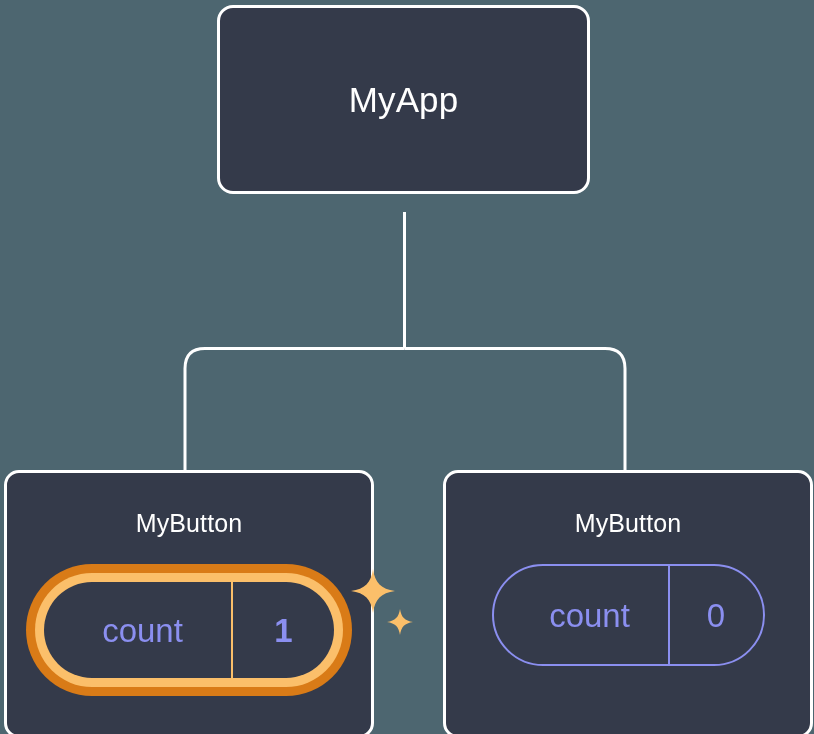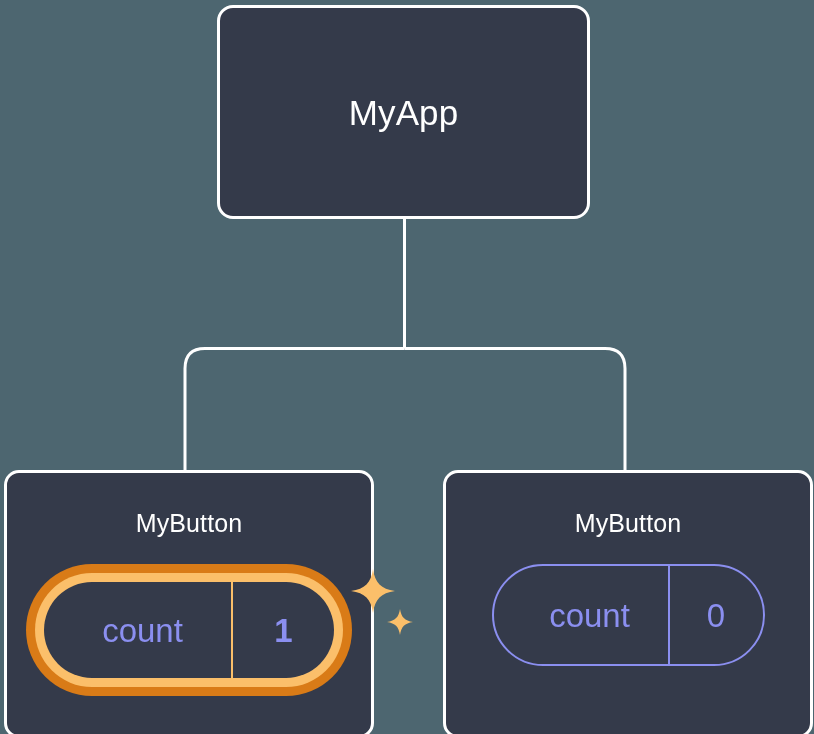--- a/index.html
+++ b/index.html
@@ -38,21 +38,21 @@
     border: 3px solid #ffffff;
     border-radius: 16px;
     display: flex;
     flex-direction: column;
     align-items: center;
   }
   .node-root {
     left: 217px;
     top: 5px;
     width: 373px;
-    height: 214px;
+    height: 189px;
     justify-content: center;
   }
   .node-child {
     top: 470px;
     width: 370px;
     height: 268px;
     padding-top: 38px;
     border-radius: 15px;
   }
   .node-child-left  { left: 4px; }

